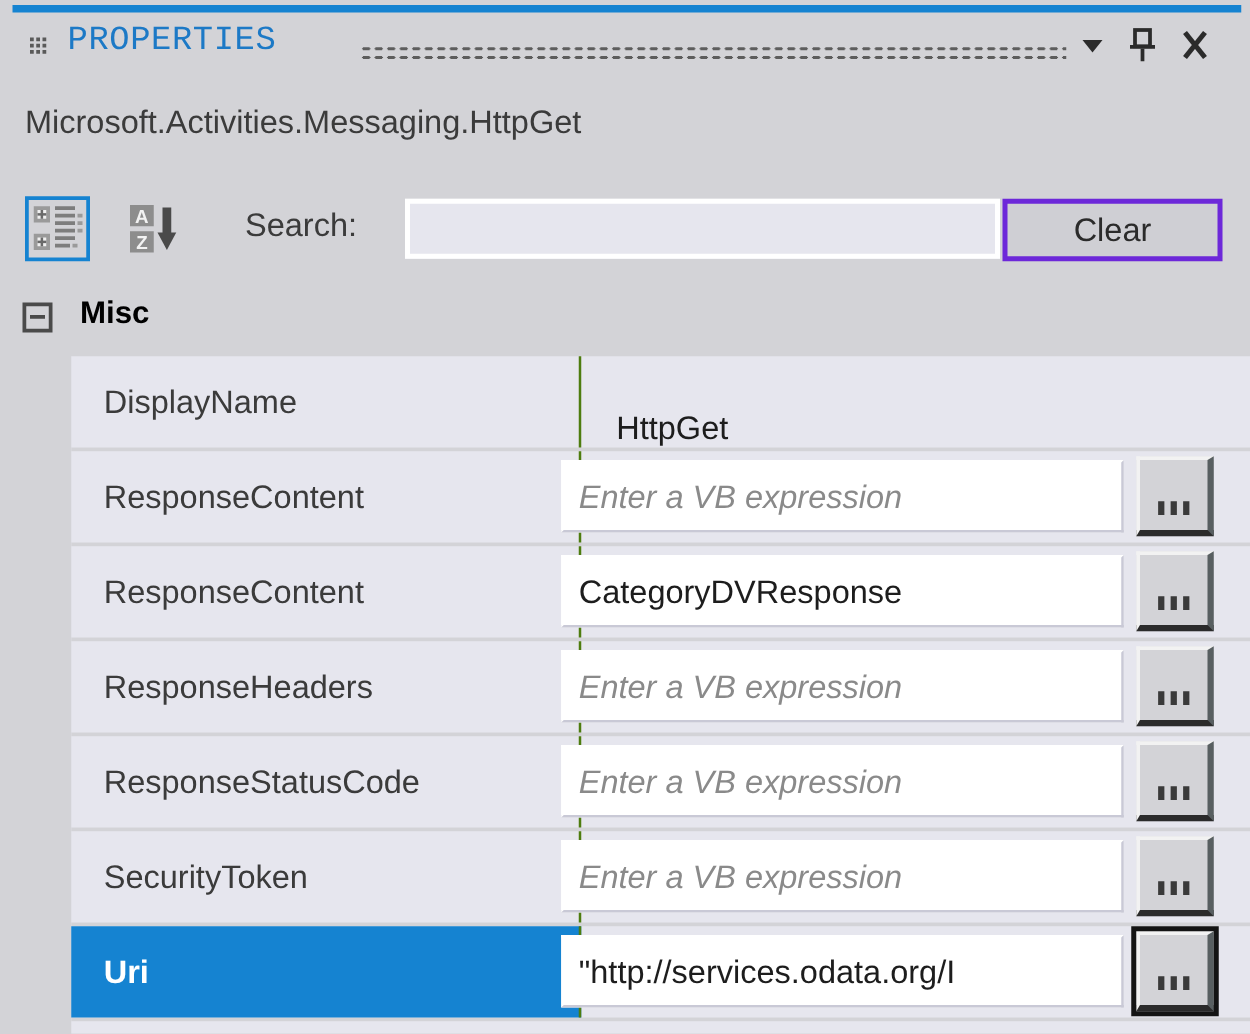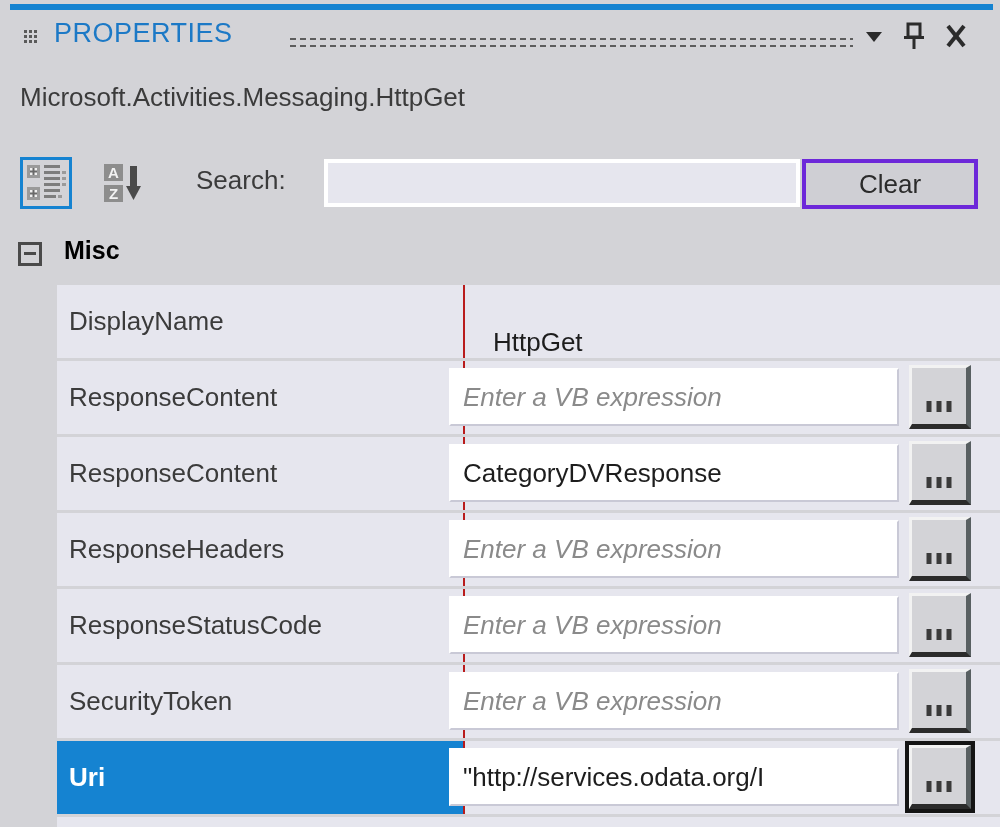--- a/index.html
+++ b/index.html
@@ -25,20 +25,21 @@
     background: #1583d1;
   }
 
   
   #title-row {
     position: absolute;
     left: 0;
     top: 14px;
     width: 814px;
     height: 46px;
+    font-family: Liberation Mono, monospace;
   }
   #grip {
     position: absolute;
     left: 24px;
     top: 16px;
     width: 14px;
     height: 14px;
   }
   #grip i {
     position: absolute;
@@ -210,26 +211,26 @@
     color: #ffffff;
     font-weight: bold;
   }
   .prop-name {
     position: absolute;
     left: 0;
     top: 0;
     width: 408px;
     height: 73px;
     box-sizing: border-box;
-    border-right: 2px solid #b91c1c;
+    border-right: 2px solid #4d7c0f;
     font-size: 26px;
     color: #3b3b3b;
     display: flex;
     align-items: center;
-    padding-left: 12px;
+    padding-left: 26px;
     white-space: nowrap;
     overflow: hidden;
   }
   .prop-value {
     position: absolute;
     left: 386px;
     top: 0;
     right: 0;
     height: 73px;
     display: flex;

